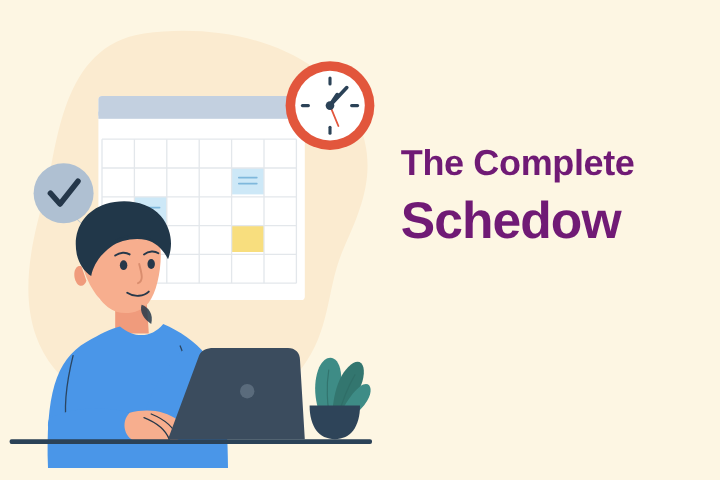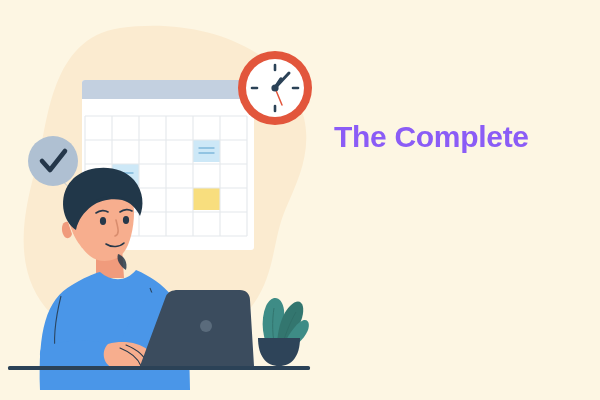--- a/index.html
+++ b/index.html
@@ -24,21 +24,21 @@
     left: 0;
     top: 0;
     width: 600px;
     height: 400px;
   }
   .headline {
     position: absolute;
     left: 334px;
     top: 118px;
     width: 250px;
-    color: #8b5cf6;
+    color: #701a75;
   }
   .hl-line {
     display: block;
     font-weight: bold;
     letter-spacing: -0.3px;
   }
   .hl-1, .hl-2 {
     font-size: 30px;
     line-height: 37px;
   }
@@ -190,15 +190,16 @@
       <path d="M258,338 L300,338 C300,356 292,366 279,366
                C266,366 258,356 258,338 Z" fill="#2E4459"></path>
     </g>
 
     <rect x="8" y="366" width="302" height="4" rx="1.6" fill="#2B4257"></rect>
 
   </svg>
 
   <div class="headline">
     <span class="hl-line hl-1">The Complete</span>
+    <span class="hl-line hl-3">Schedow</span>
   </div>
 
 </div>
 
 </body></html>

